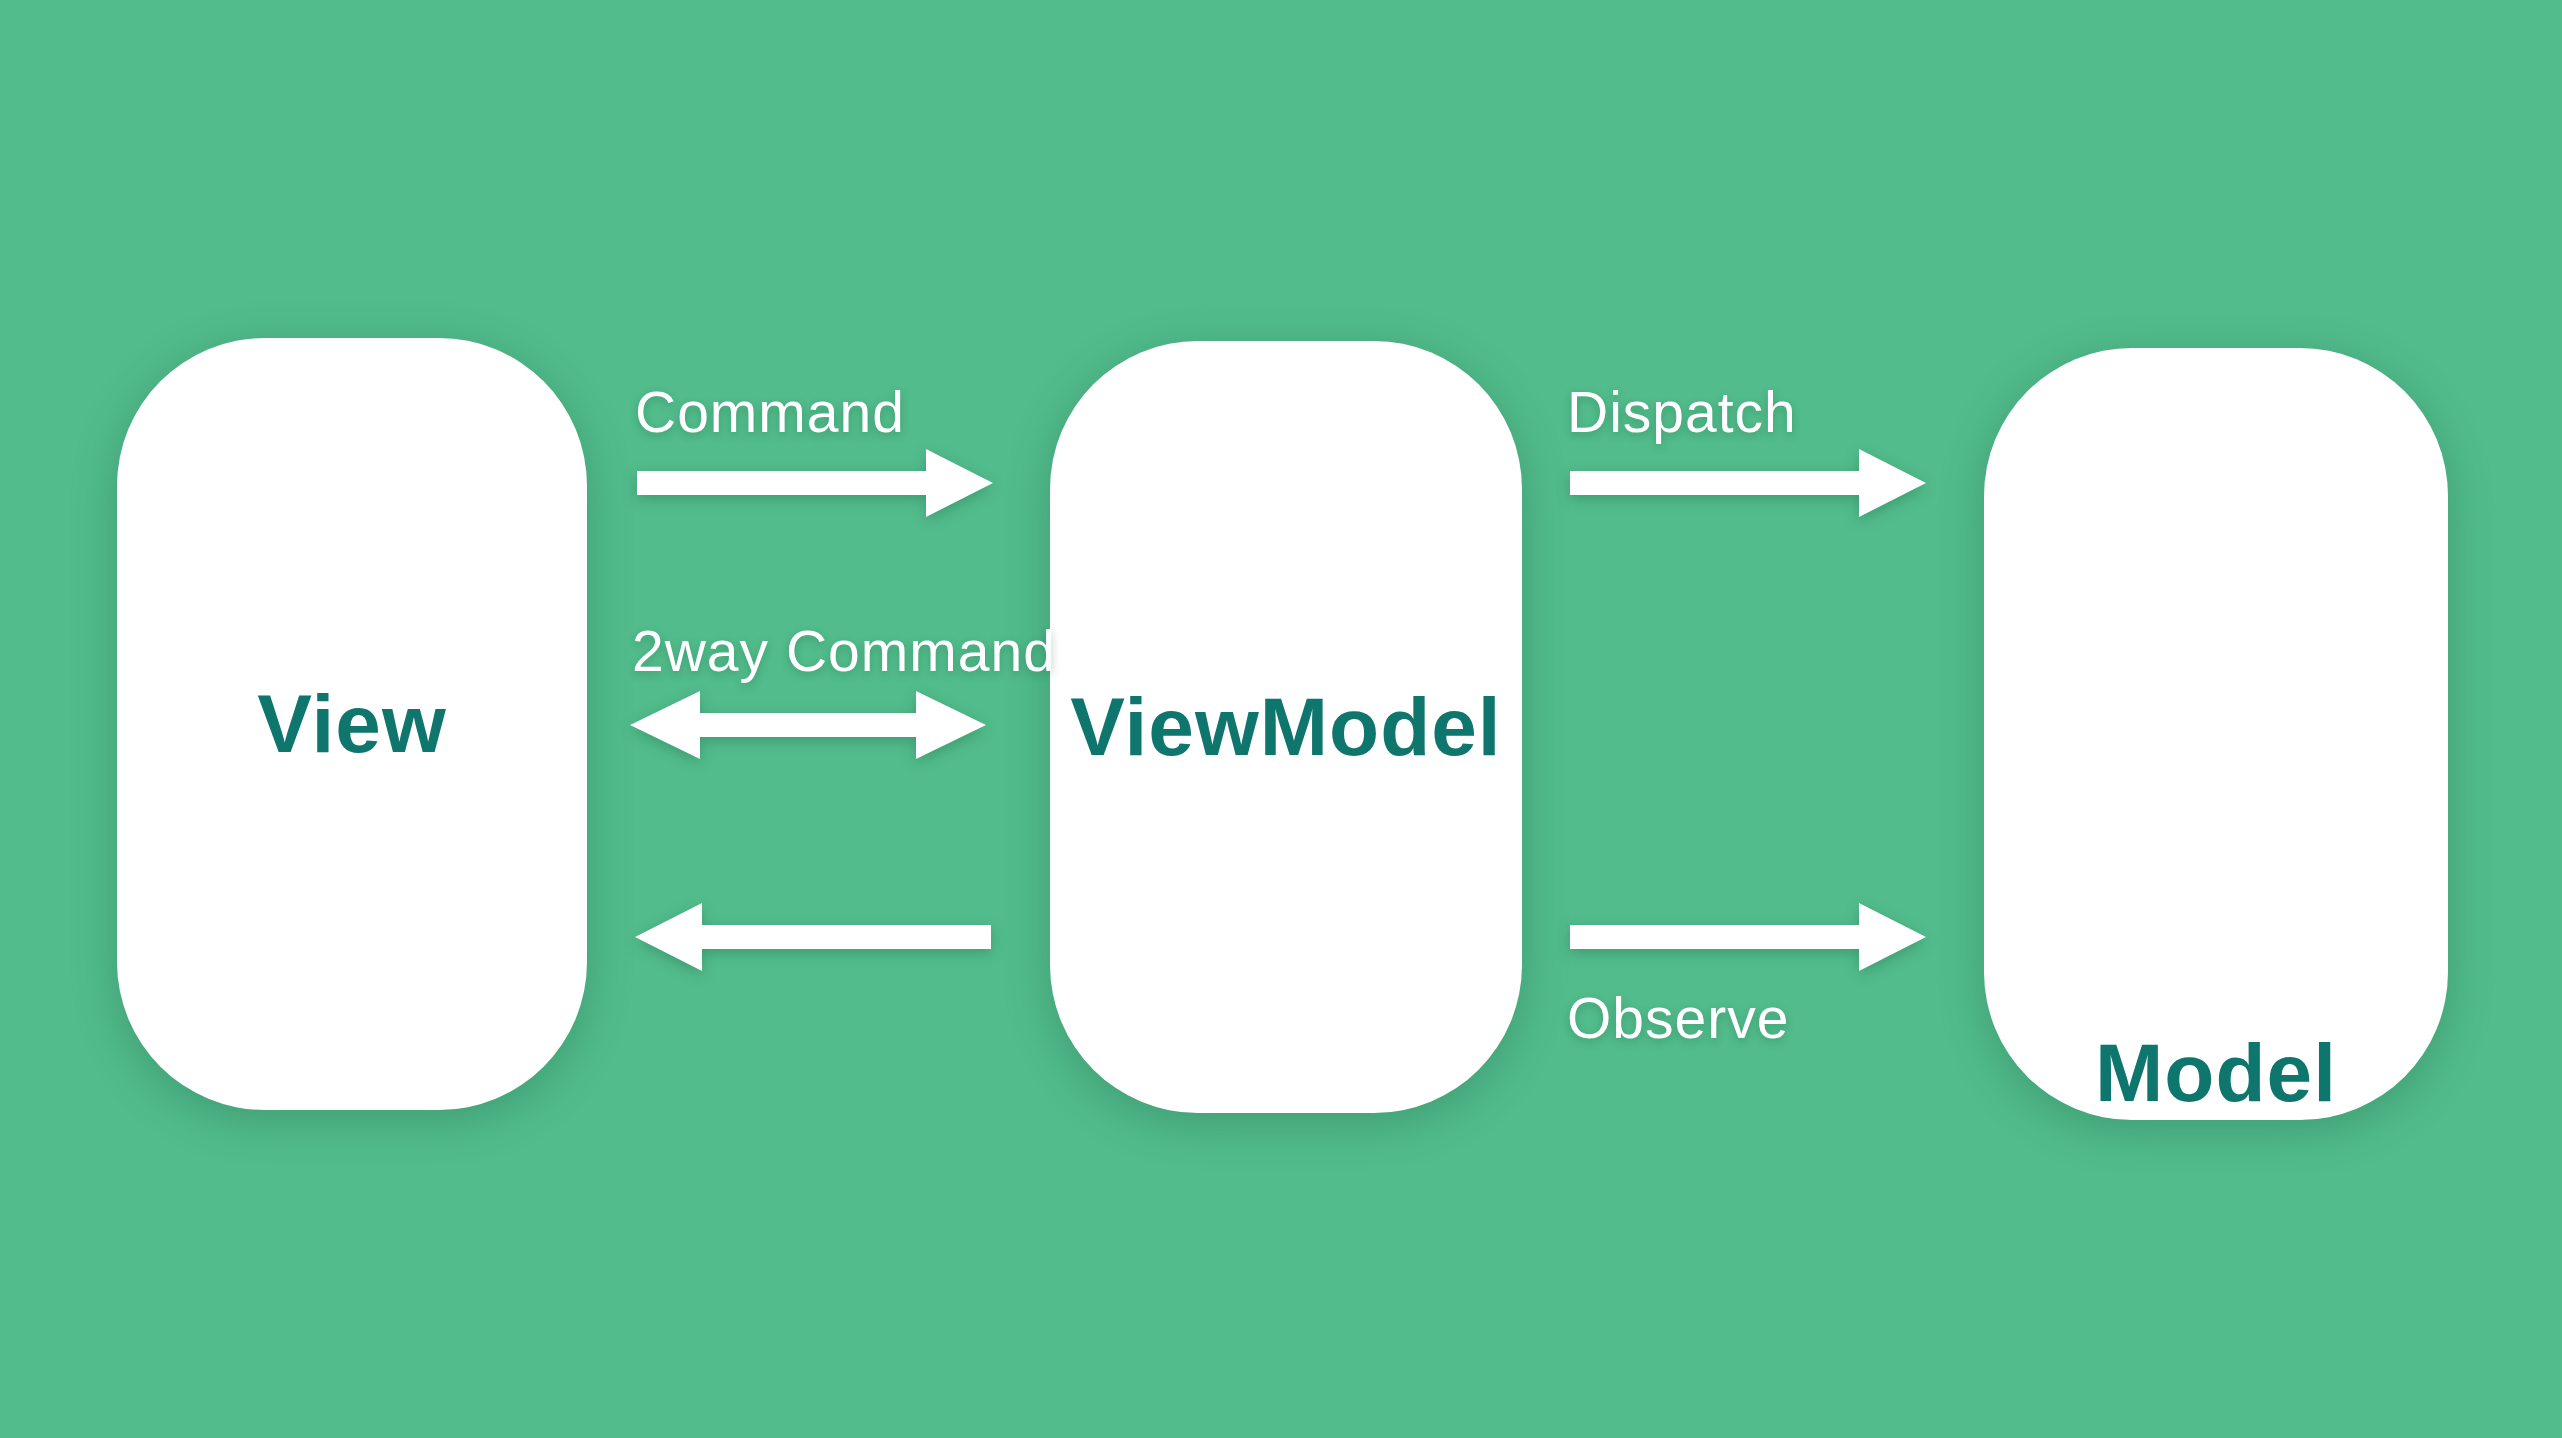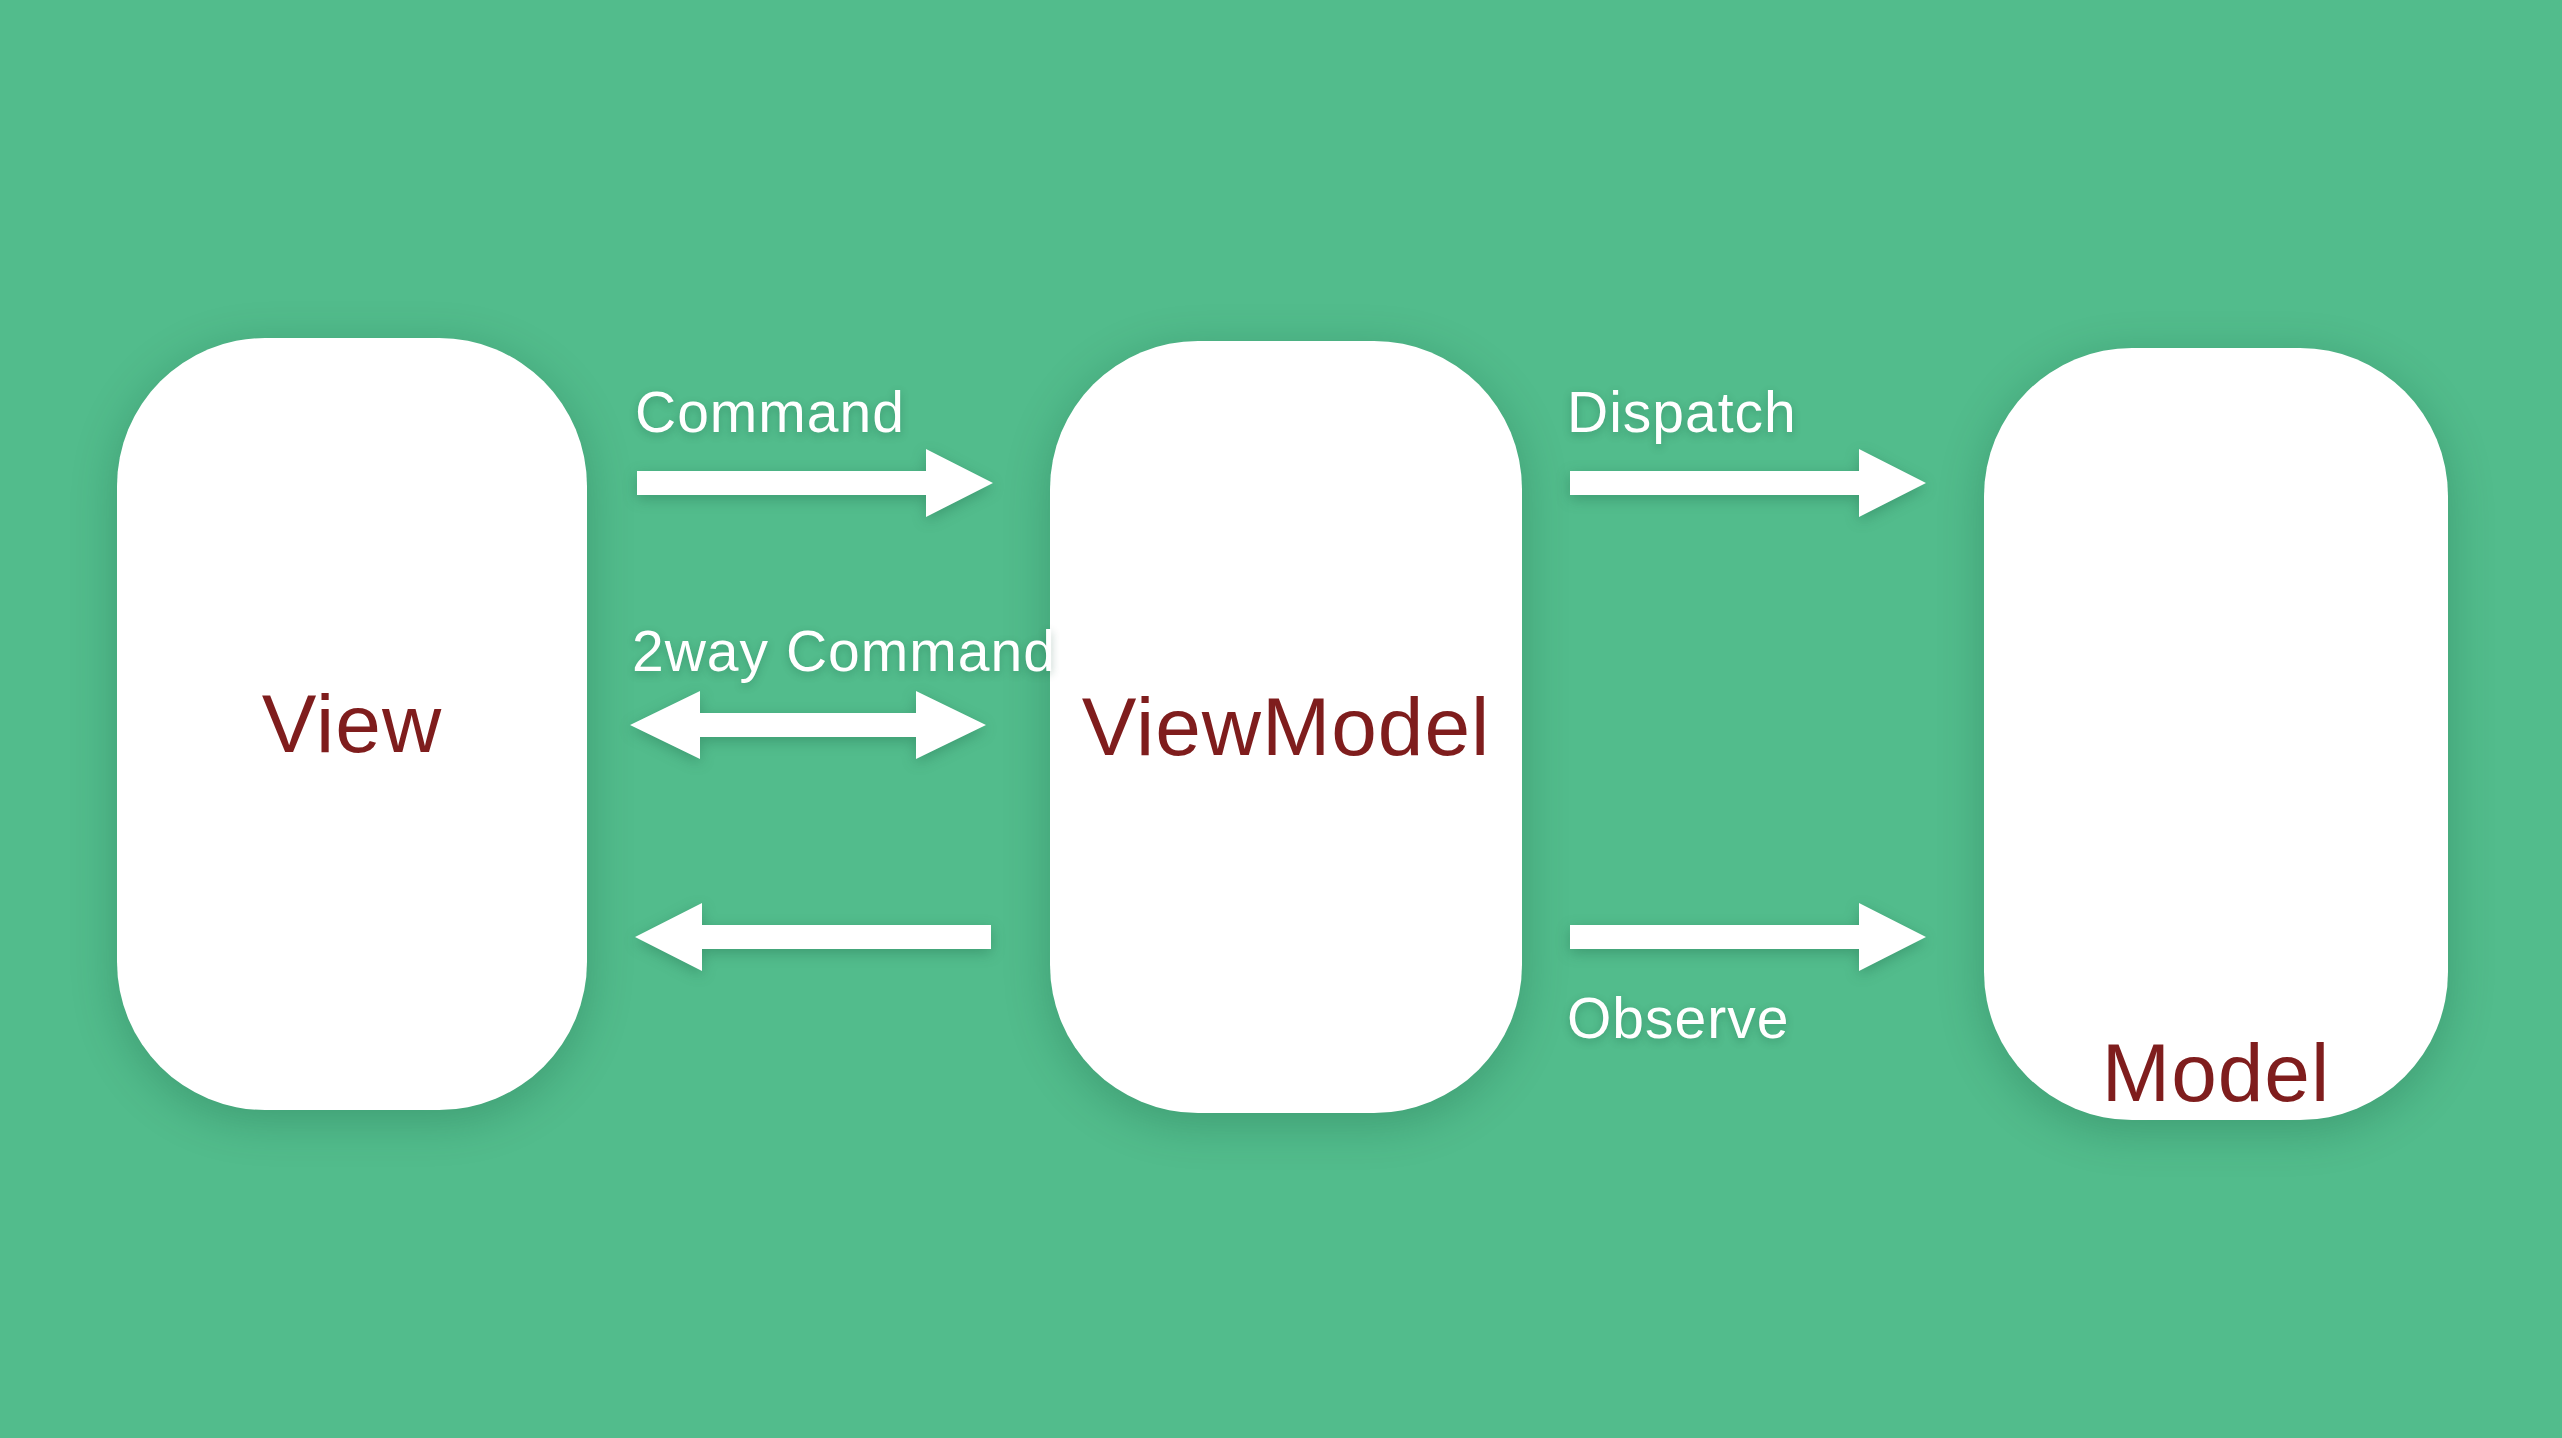--- a/index.html
+++ b/index.html
@@ -19,23 +19,23 @@
   .node {
     position: absolute;
     background: #FFFFFF;
     border-radius: 148px;
     box-shadow: 0 10px 45px rgba(16, 76, 52, 0.28);
     display: flex;
     align-items: center;
     justify-content: center;
   }
   .node-label {
-    color: #7f1d1d;
+    color: #0f766e;
     font-size: 82px;
-    font-weight: 400;
+    font-weight: 700;
     letter-spacing: 1px;
     white-space: nowrap;
   }
   #node-view      { left: 117px;  top: 338px; width: 470px; height: 772px; }
   #node-viewmodel { left: 1050px; top: 341px; width: 472px; height: 772px; }
   #node-model     { left: 1984px; top: 348px; width: 464px; height: 772px; align-items: flex-end; }
 
   
   .edge-label {
     position: absolute;

